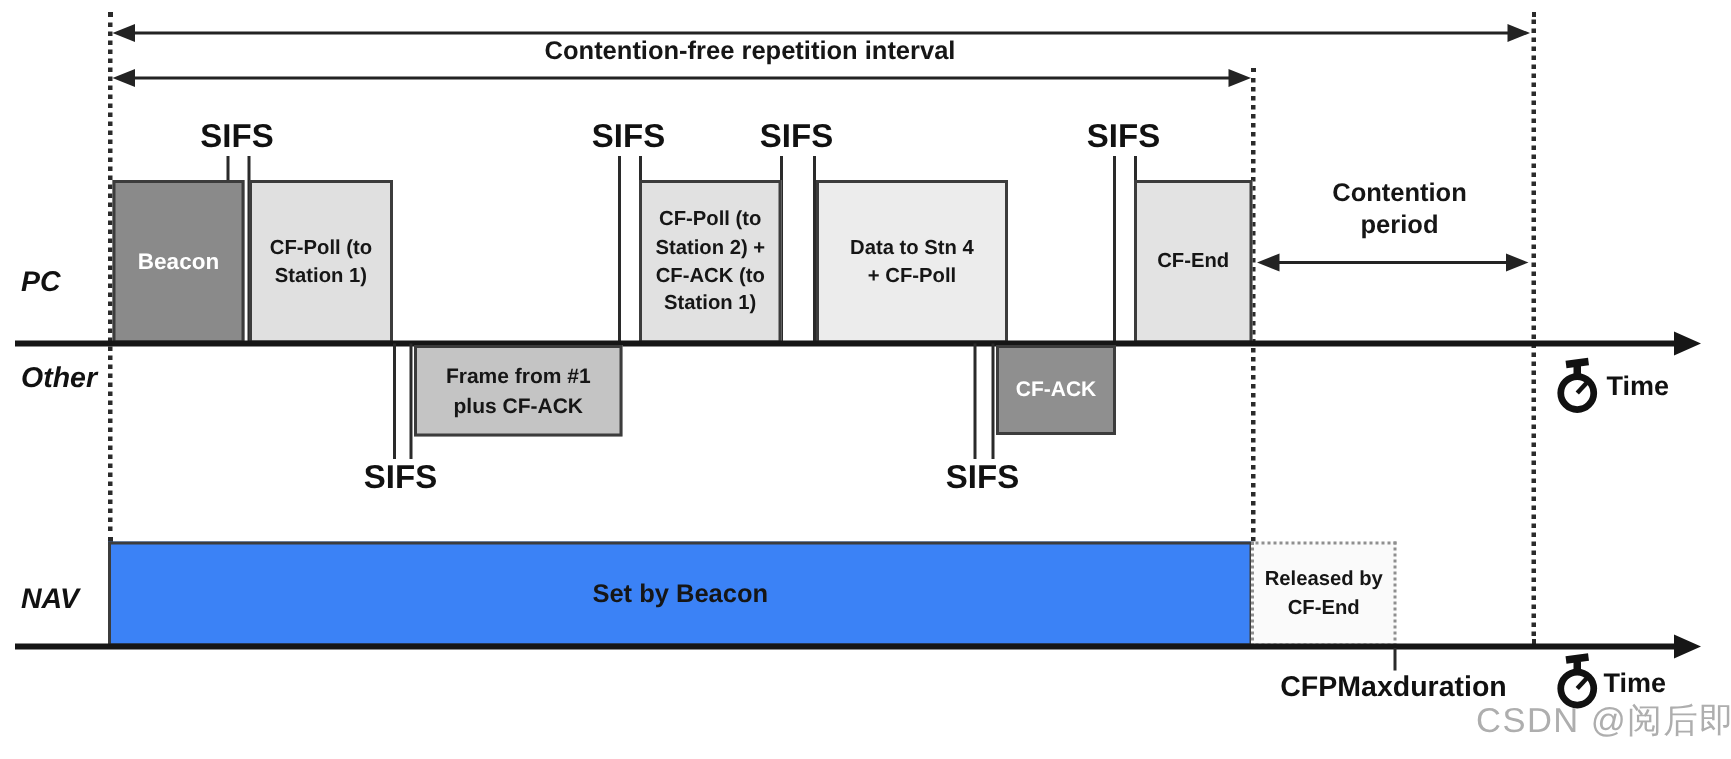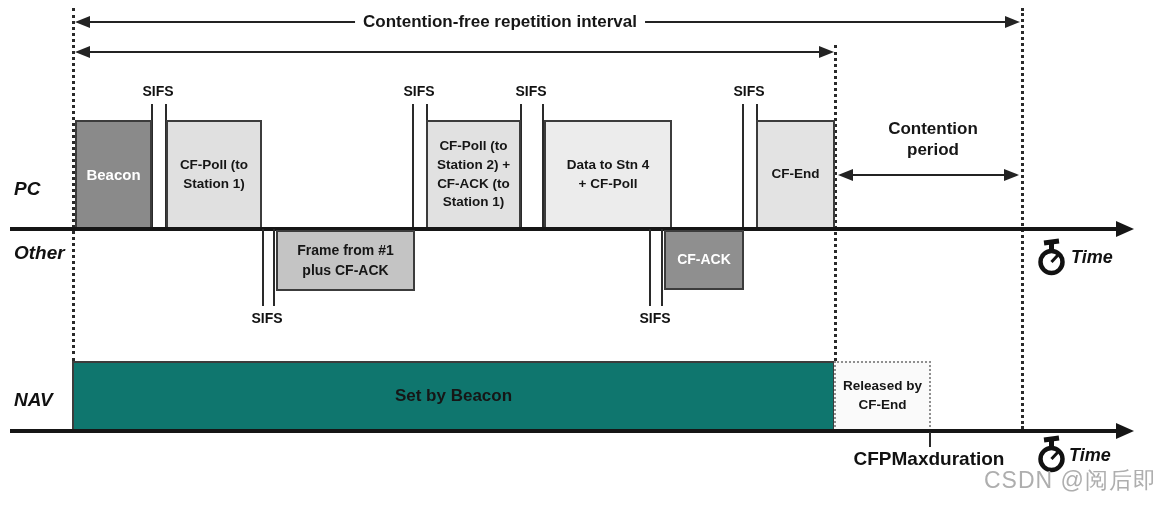--- a/index.html
+++ b/index.html
@@ -15,67 +15,67 @@
   
   .hline{position:absolute;height:0;border-top:2.5px solid #232323;}
   .baseline{position:absolute;height:0;border-top:4px solid #161616;}
   
   .ah-l{position:absolute;width:0;height:0;border-top:6px solid transparent;border-bottom:6px solid transparent;border-right:15px solid #232323;}
   .ah-r{position:absolute;width:0;height:0;border-top:6px solid transparent;border-bottom:6px solid transparent;border-left:15px solid #232323;}
   .ah-base{position:absolute;width:0;height:0;border-top:8px solid transparent;border-bottom:8px solid transparent;border-left:18px solid #161616;}
   
   .mlabel{position:absolute;transform:translateX(-50%);background:#fff;padding:0 8px;
     font-weight:bold;font-size:17px;line-height:20px;white-space:nowrap;color:#161616;}
-  .gap-label{position:absolute;transform:translateX(-50%);font-weight:bold;font-size:14px;line-height:20px;color:#111;}
+  .gap-label{position:absolute;transform:translateX(-50%);font-weight:bold;font-size:22px;line-height:20px;color:#111;}
   
   .framebox{position:absolute;box-sizing:border-box;border:2px solid #3c3c3c;
     display:flex;flex-direction:column;align-items:center;justify-content:center;
     text-align:center;font-weight:bold;font-size:13.5px;line-height:1.4;color:#161616;}
   .framebox.dark{color:#fff;font-size:15px;}
   .framebox .ln{white-space:nowrap;}
   .dashedbox{border:2px dotted #8f8f8f;background:#fafafa;}
   .rowlabel{position:absolute;font-weight:bold;font-style:italic;font-size:19px;color:#111;}
-  .timelabel{position:absolute;font-weight:bold;font-style:italic;font-size:18px;color:#111;text-align:center;}
+  .timelabel{position:absolute;font-weight:bold;font-size:18px;color:#111;text-align:center;}
   .cfpmax{position:absolute;transform:translateX(-50%);font-weight:bold;font-size:19px;color:#111;white-space:nowrap;}
   .cperiod{position:absolute;transform:translateX(-50%);text-align:center;font-weight:bold;font-size:17px;line-height:21px;color:#161616;}
   .watermark{position:absolute;font-size:23px;letter-spacing:1px;white-space:nowrap;z-index:9;}
 </style>
 </head>
 <body>
 
 <div id="stage">
 
   <div class="vdots" style="left:72px;top:8px;height:353px;"></div>
   <div class="vdots" style="left:834px;top:45px;height:316px;"></div>
   <div class="vdots" style="left:1021px;top:8px;height:421px;"></div>
 
   <div class="hline" style="left:80px;top:21px;width:935px;"></div>
   <div class="ah-l" style="left:75px;top:16px;"></div>
   <div class="ah-r" style="left:1005px;top:16px;"></div>
-  <div class="mlabel" style="left:500px;top:12px;">Contention-free repetition interval</div>
+  <div class="mlabel" style="left:500px;top:24px;">Contention-free repetition interval</div>
 
   <div class="hline" style="left:80px;top:51px;width:744px;"></div>
   <div class="ah-l" style="left:75px;top:46px;"></div>
   <div class="ah-r" style="left:819px;top:46px;"></div>
 
   <div class="gap-label" style="left:158px;top:81px;">SIFS</div>
   <div class="gap-label" style="left:419px;top:81px;">SIFS</div>
   <div class="gap-label" style="left:531px;top:81px;">SIFS</div>
   <div class="gap-label" style="left:749px;top:81px;">SIFS</div>
 
   <div class="tick" style="left:151px;top:104px;height:124px;"></div>
   <div class="tick" style="left:165px;top:104px;height:124px;"></div>
   <div class="tick" style="left:412px;top:104px;height:124px;"></div>
   <div class="tick" style="left:426px;top:104px;height:124px;"></div>
   <div class="tick" style="left:520px;top:104px;height:124px;"></div>
   <div class="tick" style="left:542px;top:104px;height:124px;"></div>
   <div class="tick" style="left:742px;top:104px;height:124px;"></div>
   <div class="tick" style="left:756px;top:104px;height:124px;"></div>
 
-  <div class="framebox dark" style="left: 75px; top: 120px; width: 77px; height: 109px; background-color: rgb(138, 138, 138);">
+  <div class="framebox dark" style="left: 75px; top: 120px; width: 88px; height: 109px; background-color: rgb(138, 138, 138);">
     <span class="ln">Beacon</span>
   </div>
   <div class="framebox" style="left: 166px; top: 120px; width: 96px; height: 109px; background-color: rgb(224, 224, 224);">
     <span class="ln">CF-Poll (to</span>
     <span class="ln">Station 1)</span>
   </div>
   <div class="framebox" style="left: 426px; top: 120px; width: 95px; height: 109px; background-color: rgb(225, 225, 225);">
     <span class="ln">CF-Poll (to</span>
     <span class="ln">Station 2) +</span>
     <span class="ln">CF-ACK (to</span>
@@ -120,21 +120,21 @@
   <div class="gap-label" style="left:655px;top:308px;">SIFS</div>
 
   <svg class="abs" style="left:1035px;top:238px;" width="33" height="38" viewBox="0 0 33 38">
     <line x1="9" y1="5" x2="24" y2="3" stroke="#111" stroke-width="5"></line>
     <line x1="16.5" y1="6" x2="16.5" y2="13" stroke="#111" stroke-width="5"></line>
     <circle cx="16.5" cy="24" r="11" fill="none" stroke="#111" stroke-width="4.5"></circle>
     <line x1="16.5" y1="24" x2="23" y2="17" stroke="#111" stroke-width="3"></line>
   </svg>
   <div class="timelabel" style="left:1071px;top:247px;">Time</div>
 
-  <div class="framebox" style="left: 72px; top: 361px; width: 763px; height: 70px; font-size: 17px; border-width: 2.5px; background-color: #0f766e;">
+  <div class="framebox" style="left: 72px; top: 361px; width: 763px; height: 70px; font-size: 17px; border-width: 2.5px; background-color: #3b82f6;">
     <span class="ln">Set by Beacon</span>
   </div>
   <div class="framebox dashedbox" style="left:834px;top:361px;width:97px;height:70px;">
     <span class="ln">Released by</span>
     <span class="ln">CF-End</span>
   </div>
 
   <div class="baseline" style="left:10px;top:429px;width:1112px;"></div>
   <div class="ah-base" style="left:1116px;top:423px;"></div>
 

